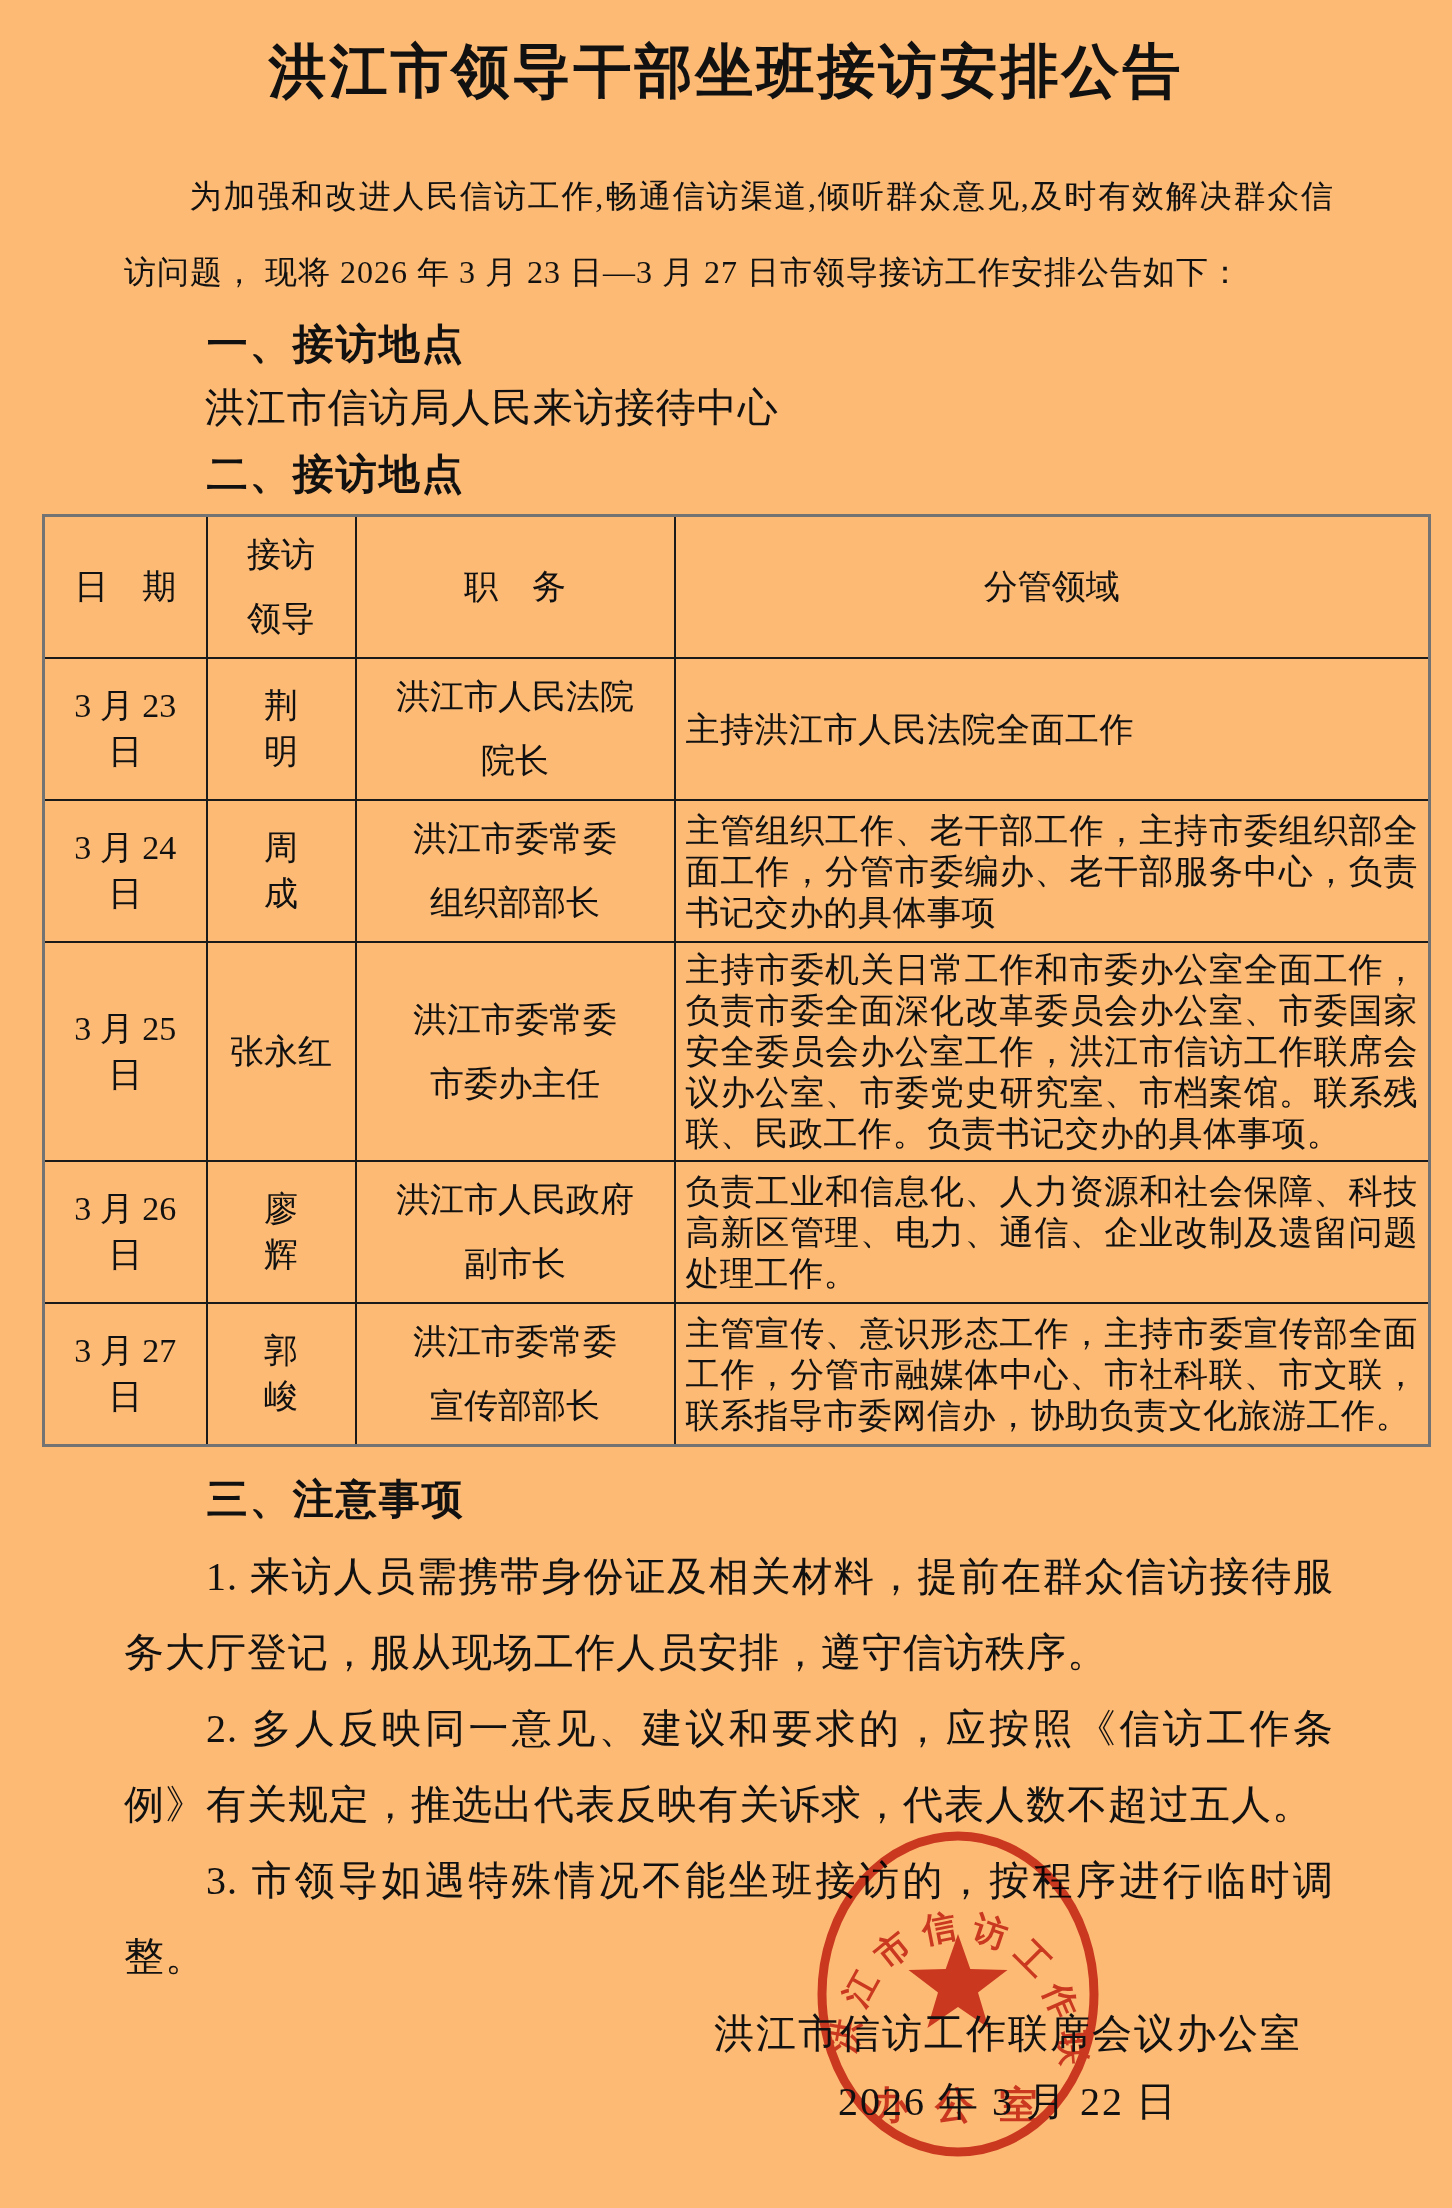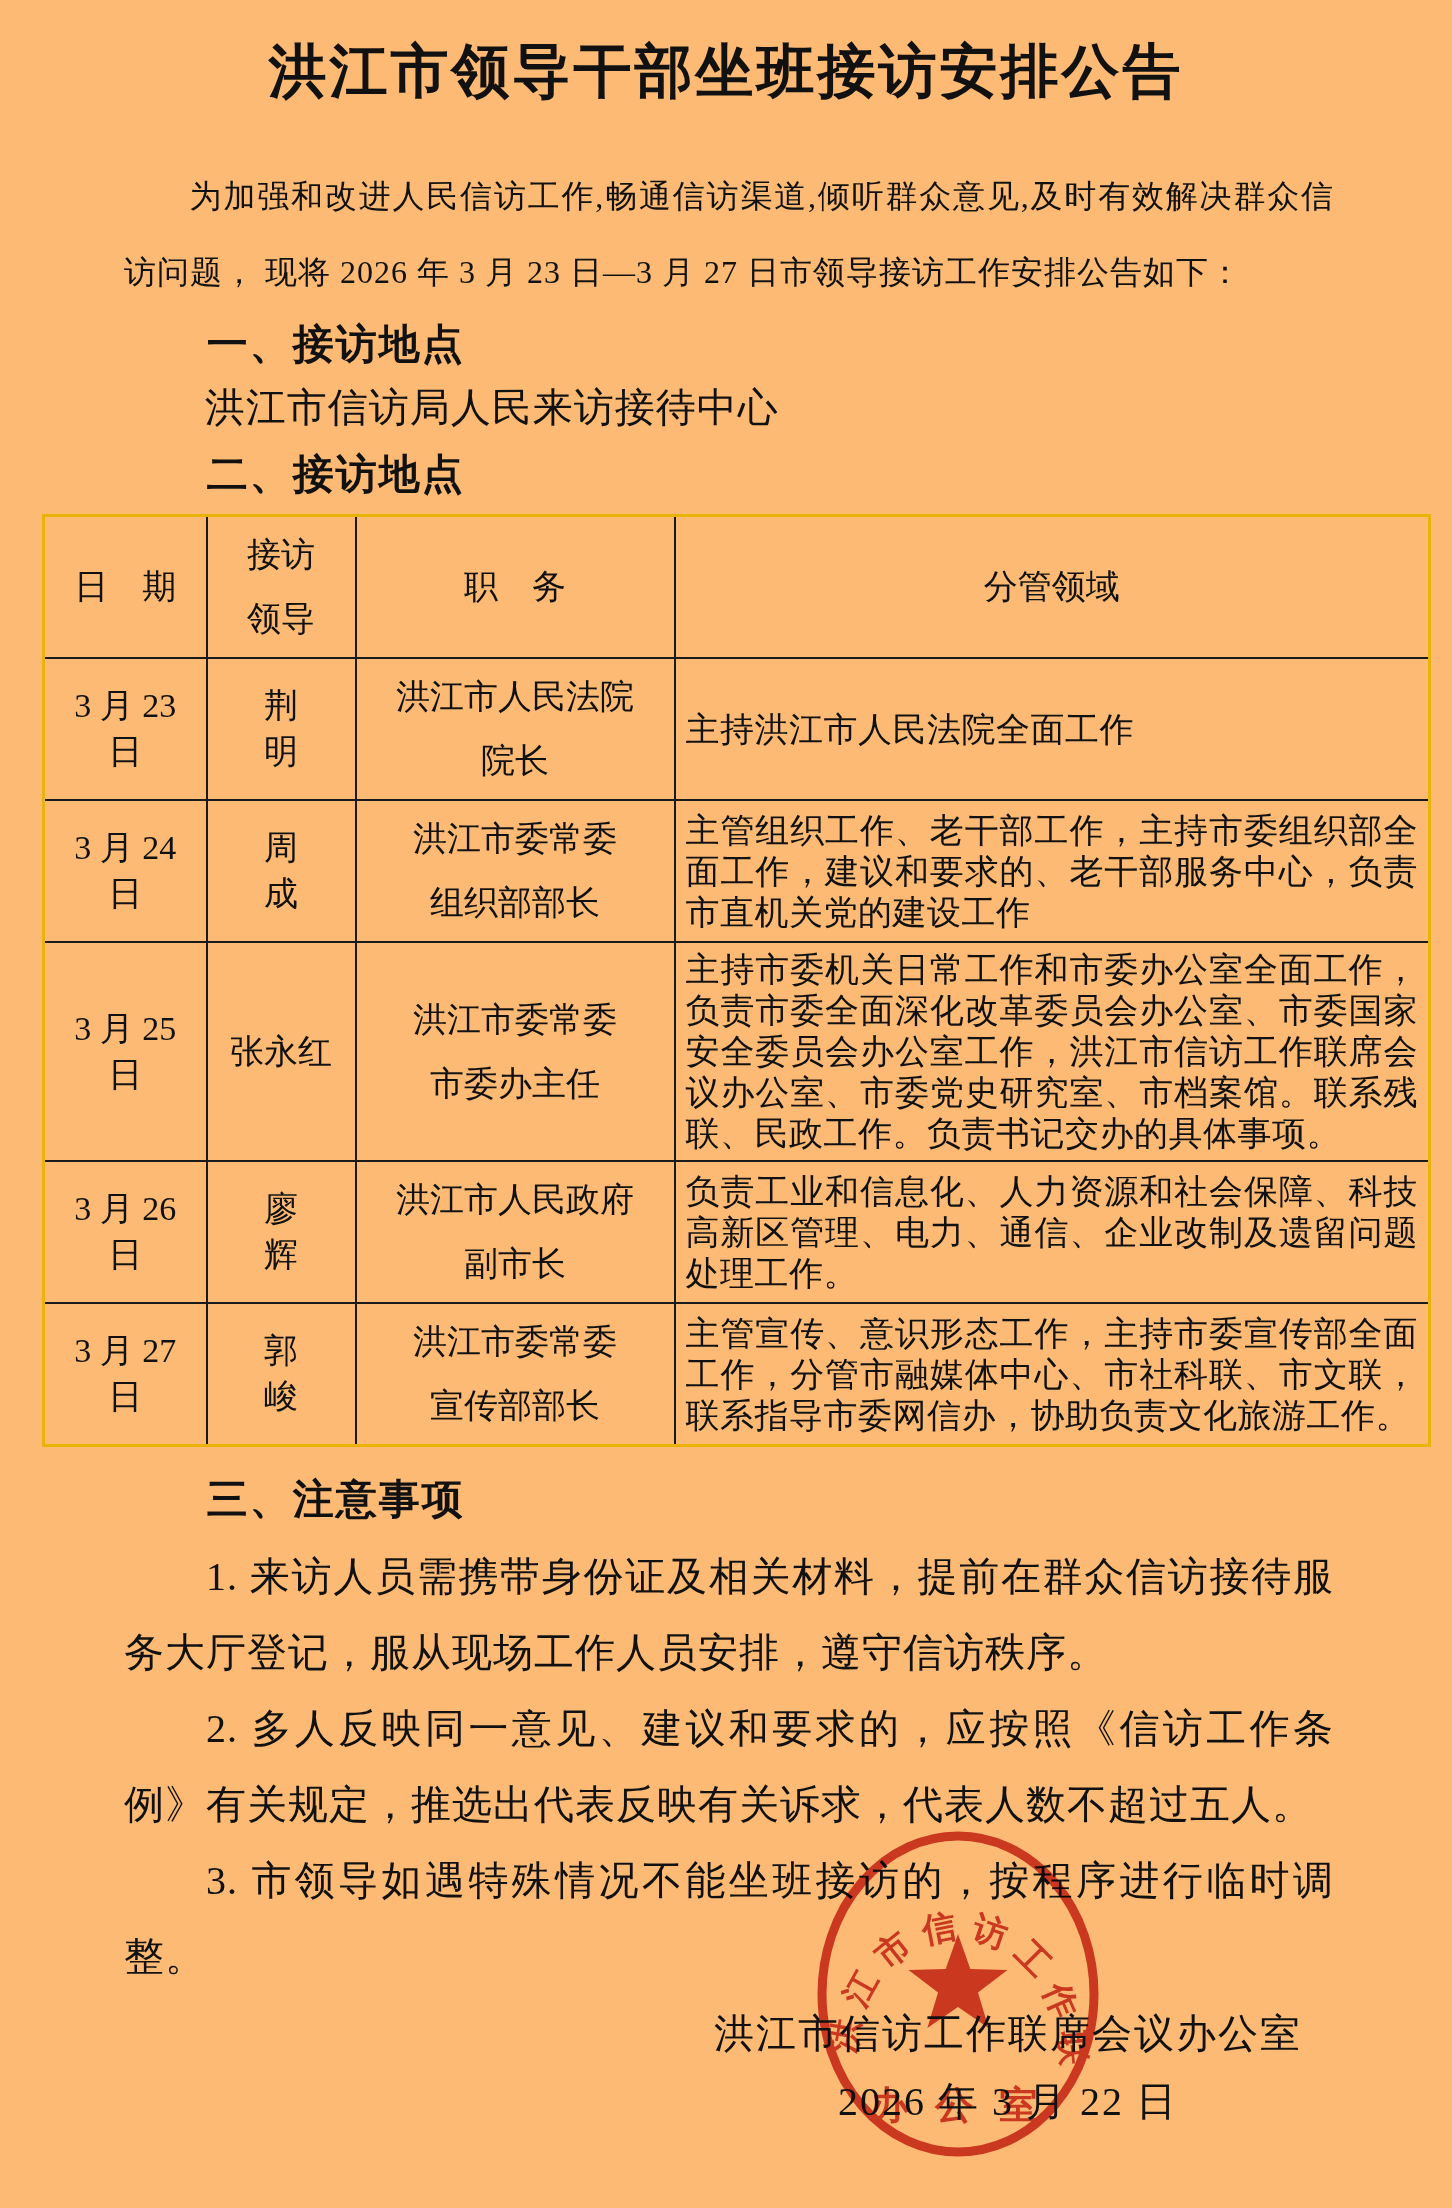--- a/index.html
+++ b/index.html
@@ -44,21 +44,21 @@
     padding-left:2.02em;
     font-size:40px;
     line-height:64px;
     letter-spacing:1px;
   }
   table.schedule{
     margin:10px 21px 0 42px;
     width:1389px;
     border-collapse:collapse;
     table-layout:fixed;
-    border:3px solid #eab308;
+    border:3px solid #737373;
   }
   table.schedule td,table.schedule th{
     border:2px solid #1a1a1a;
     font-weight:normal;
     font-size:34px;
     padding:6px 10px;
     vertical-align:middle;
   }
   col.c-date{width:163px;}
   col.c-leader{width:149px;}
@@ -144,21 +144,21 @@
         <td class="cell-center">荆　　明</td>
         <td class="cell-center pre">洪江市人民法院
 院长</td>
         <td class="duty">主持洪江市人民法院全面工作</td>
       </tr>
       <tr class="h-r2">
         <td class="cell-center">3 月 24 日</td>
         <td class="cell-center">周　　成</td>
         <td class="cell-center pre">洪江市委常委
 组织部部长</td>
-        <td class="duty">主管组织工作、老干部工作，主持市委组织部全面工作，建议和要求的、老干部服务中心，负责市直机关党的建设工作</td>
+        <td class="duty">主管组织工作、老干部工作，主持市委组织部全面工作，分管市委编办、老干部服务中心，负责书记交办的具体事项</td>
       </tr>
       <tr class="h-r3">
         <td class="cell-center">3 月 25 日</td>
         <td class="cell-center">张永红</td>
         <td class="cell-center pre">洪江市委常委
 市委办主任</td>
         <td class="duty">主持市委机关日常工作和市委办公室全面工作，负责市委全面深化改革委员会办公室、市委国家安全委员会办公室工作，洪江市信访工作联席会议办公室、市委党史研究室、市档案馆。联系残联、民政工作。负责书记交办的具体事项。</td>
       </tr>
       <tr class="h-r4">
         <td class="cell-center">3 月 26 日</td>

